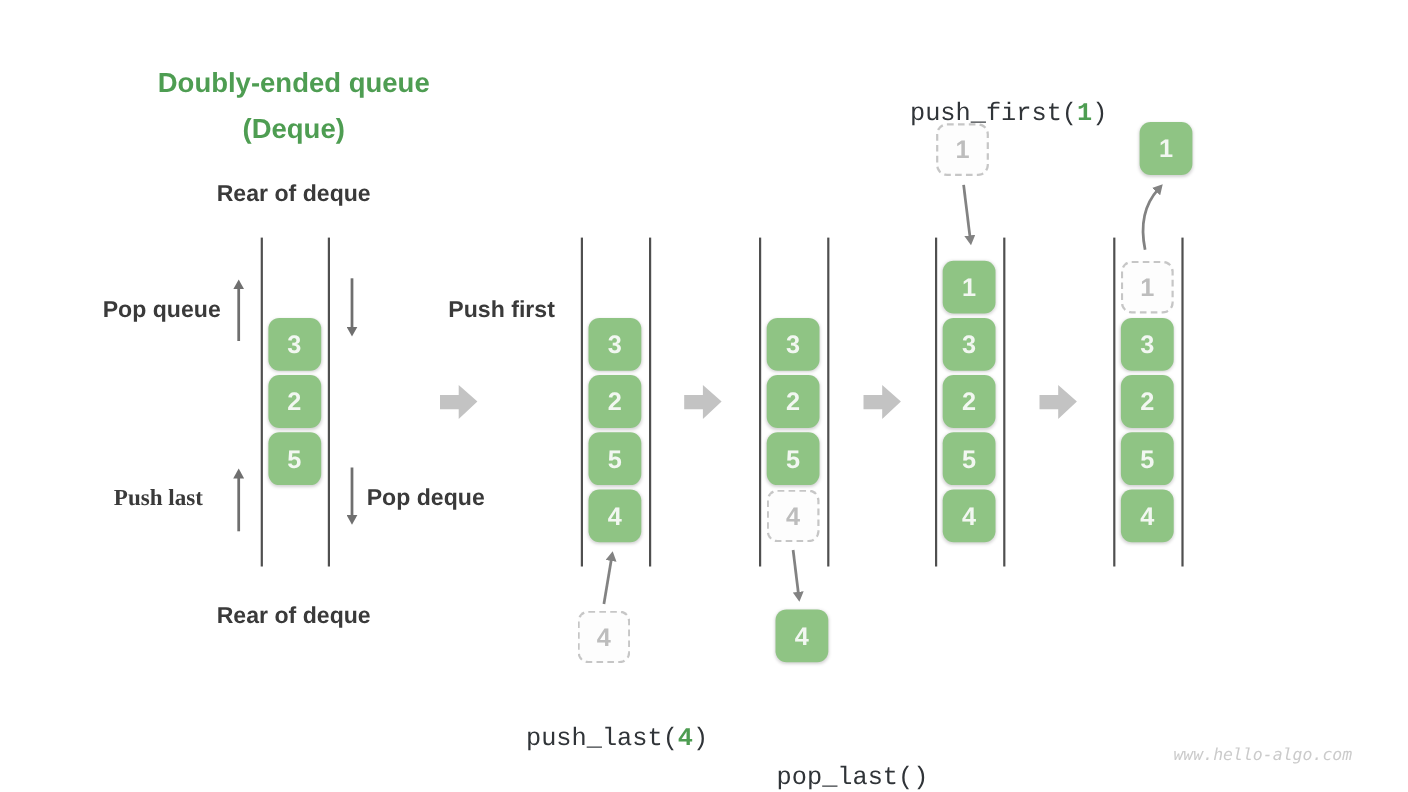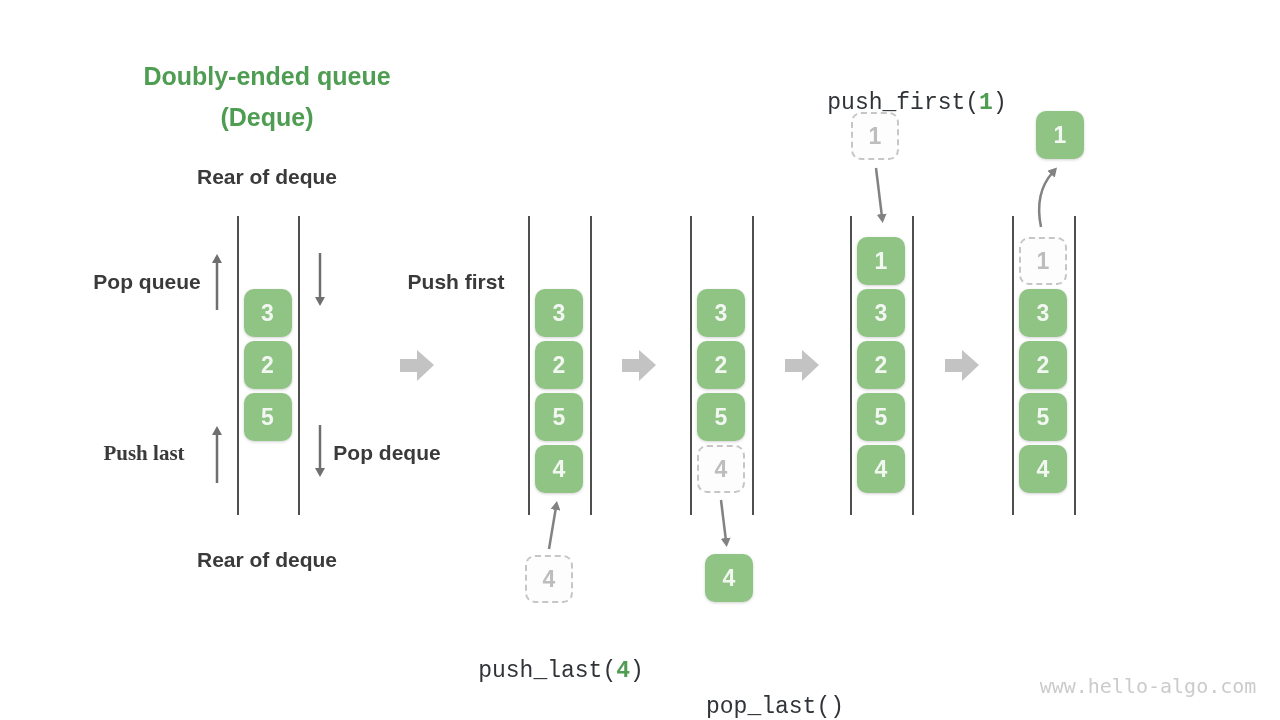--- a/index.html
+++ b/index.html
@@ -22,22 +22,22 @@
   .caption{position:absolute;transform:translate(-50%,-50%);
            font-family:Liberation Mono, monospace;font-size:23px;
            color:var(--code-text);white-space:nowrap;letter-spacing:0px;margin-top:29px;}
   .caption .arg{color:var(--title-green);font-weight:bold;}
   .cap-push-last{left:561px;top:642px;}
   .cap-pop-last{left:775px;top:678px;}
   .cap-push-first{left:917px;top:74px;}
   .cap-pop-first{left:1110px;top:74px;}
 
   .watermark{position:absolute;left:1148px;top:686px;transform:translate(-50%,-50%);
-             font-family:"DejaVu Sans Mono",monospace;font-size:20px;
-             color:var(--watermark-grey);white-space:nowrap;}
+             font-family:"DejaVu Sans Mono",monospace;font-size:15px;
+             color:var(--watermark-grey);white-space:nowrap;font-style:italic;}
 
   
   .wall{position:absolute;width:2px;background:var(--wall-grey);}
   .cell{position:absolute;width:48px;height:48px;border-radius:10px;box-sizing:border-box;
         display:flex;align-items:center;justify-content:center;
         font-weight:bold;font-size:23px;}
   .cell.solid{background:var(--box-green);color:var(--box-text);
               box-shadow:0 1px 3px rgba(0,0,0,0.18);}
   .cell.dashed{background:var(--ghost-fill);border:2px dashed var(--ghost-border);
                color:var(--ghost-text);}

